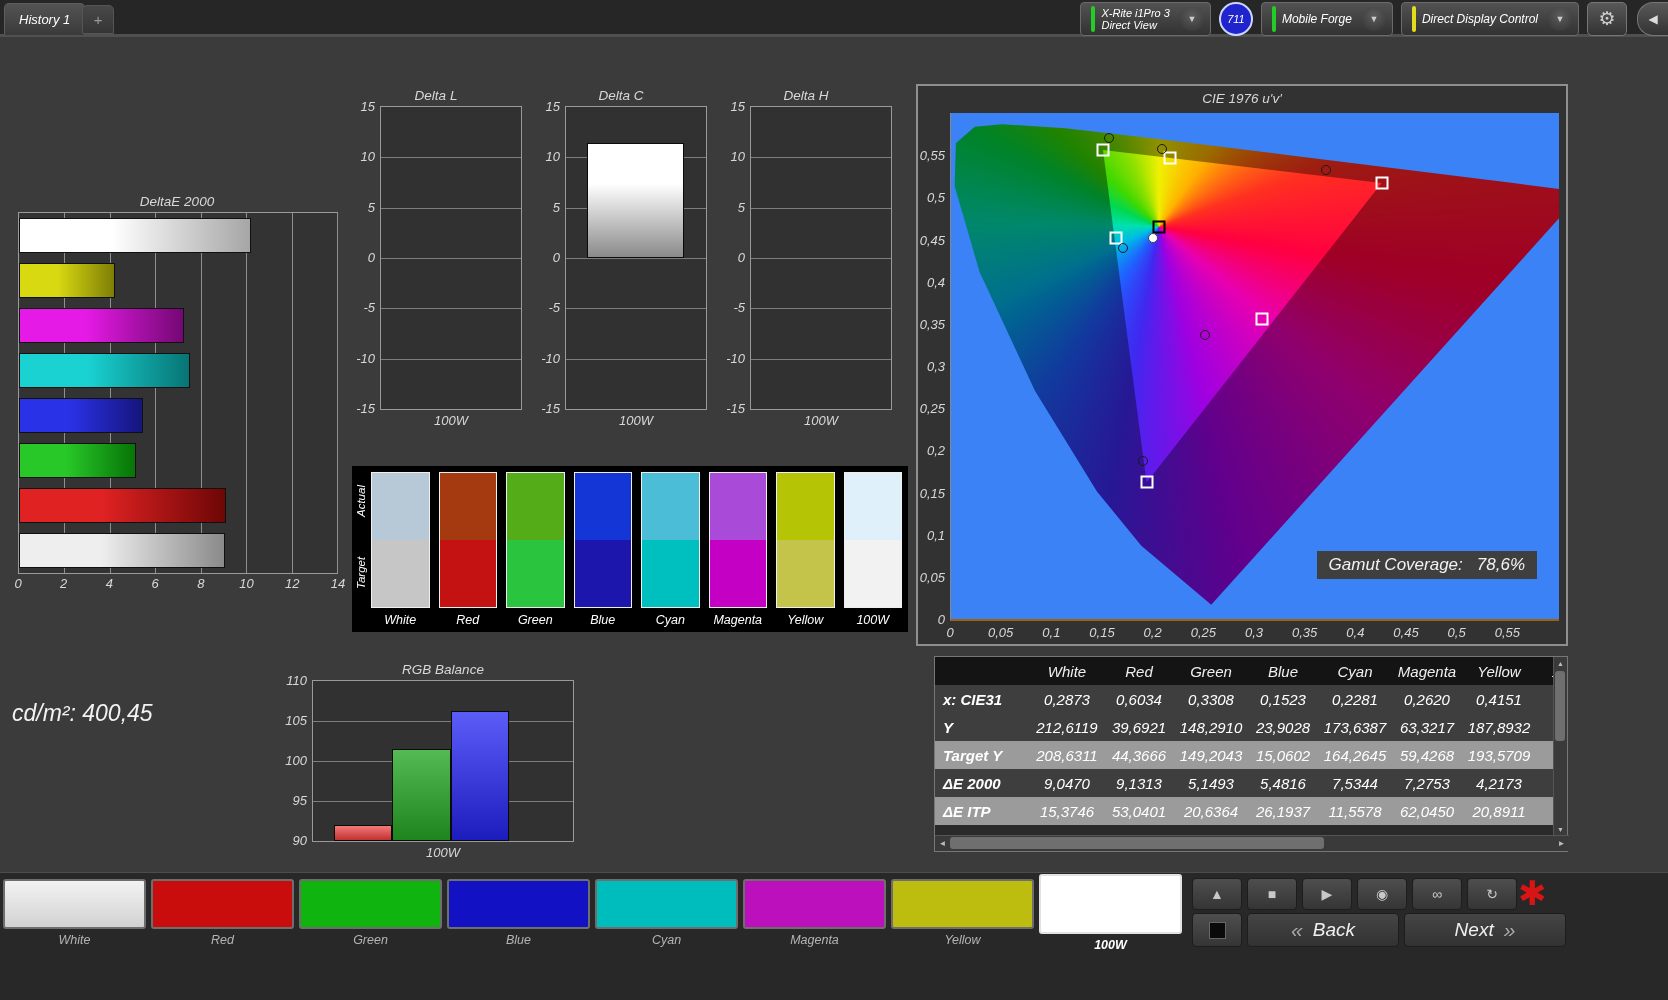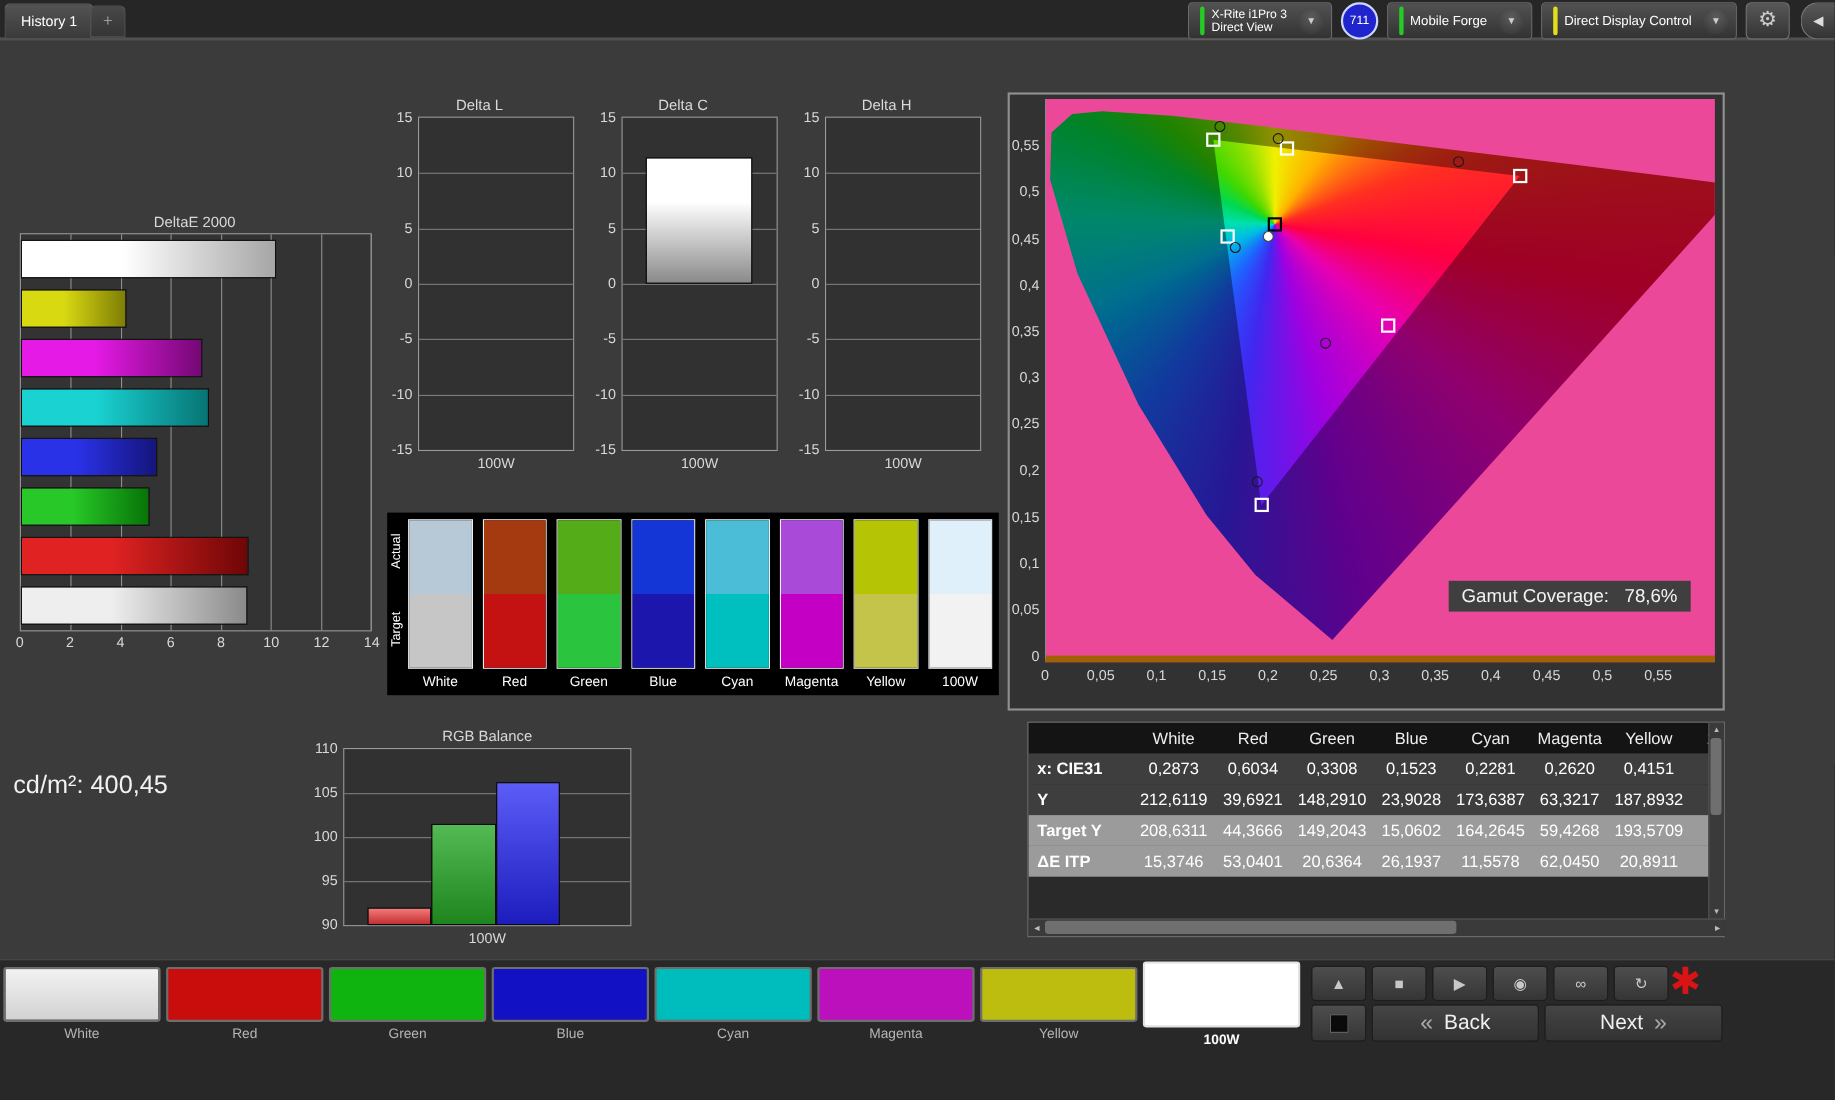--- a/index.html
+++ b/index.html
@@ -1,17 +1,17 @@
 <!DOCTYPE html>
 <html><head>
 <meta charset="utf-8">
 <style>
   html,body{margin:0;padding:0;background:#222;}
   #app{position:relative;width:1668px;height:1000px;background:#3b3b3b;overflow:hidden;
-       font-family:"Liberation Sans","DejaVu Sans",sans-serif;color:#e8e8e8;}
+       font-family:"Liberation Sans","DejaVu Sans",sans-serif;color:#e8e8e8;font-style:italic;}
   
   #topbar{position:absolute;left:0;top:0;width:1668px;height:37px;background:#262626;}
   #topbar .strip{position:absolute;left:0;bottom:0;width:100%;height:3px;background:#505050;}
   .tab{position:absolute;left:4px;top:3px;height:31px;padding:0 14px;display:flex;align-items:center;
        background:linear-gradient(#535353,#3a3a3a);border:1px solid #5e5e5e;border-bottom:none;
        border-radius:5px 5px 0 0;font-size:13px;color:#fff;}
   .addtab{position:absolute;left:82px;top:5px;width:30px;height:27px;display:flex;align-items:center;justify-content:center;
        background:linear-gradient(#484848,#353535);border:1px solid #555;border-radius:5px 5px 0 0;
        color:#9a9a9a;font-size:15px;}
   #topctrls{position:absolute;right:0;top:0;height:37px;display:flex;align-items:center;gap:8px;padding-right:0;}
@@ -61,21 +61,21 @@
   .swpair{flex:1;display:flex;flex-direction:column;border:1px solid #efefef;}
   .swA,.swT{flex:1;}
   .swlabel{height:24px;display:flex;align-items:center;justify-content:center;color:#fff;font-size:12.5px;}
   
   #cie76{position:absolute;left:916px;top:84px;width:652px;height:562px;background:#323232;
          border:2px solid #8f8f8f;box-sizing:border-box;}
   #cie76 .ctitle{margin-top:5px;}
   .cie-body{display:flex;margin-top:4px;}
   .cie-gut{position:relative;width:32px;height:506px;}
   .cie-gut .dv-lbl{font-size:13px;}
-  .cie-plot{position:relative;width:608px;height:506px;background:#ec4899;border-left:1px solid #888;border-bottom:6px solid #a16207;overflow:hidden;}
+  .cie-plot{position:relative;width:608px;height:506px;background:#3b82f6;border-left:1px solid #888;border-bottom:2px solid #a16207;overflow:hidden;}
   .cie-layer{position:absolute;inset:0;}
   .cie-xaxis{position:relative;height:22px;margin-left:32px;width:608px;}
   .cie-xaxis .xt{position:absolute;top:4px;transform:translateX(-50%);font-size:13px;color:#d8d8d8;}
   .marker-sq{position:absolute;width:13px;height:13px;box-sizing:border-box;transform:translate(-50%,-50%);}
   .marker-ci{position:absolute;width:10px;height:10px;border-radius:50%;box-sizing:border-box;transform:translate(-50%,-50%);}
   #coverage{position:absolute;right:22px;bottom:40px;background:#3f3f3f;padding:4px 12px;font-size:17px;color:#f2f2f2;}
   #coverage .val{margin-left:14px;}
   
   #current{position:absolute;left:12px;top:680px;width:280px;}
   #current h2{margin:0;font-size:27px;font-weight:400;color:#f3ecdf;}
@@ -344,20 +344,21 @@
           <div class="swpair">
             <div class="swA" style="background: rgb(223, 240, 250);"></div>
             <div class="swT" style="background: rgb(242, 242, 242);"></div>
           </div>
           <div class="swlabel">100W</div>
         </div>
       </div>
     </section>
 
   <section id="cie76">
+      <div class="ctitle">CIE 1976 u'v'</div>
       <div class="cie-body">
         <div class="cie-gut">
           <div class="dv-lbl" style="top: 8.33333%;">0,55</div>
           <div class="dv-lbl" style="top: 16.6667%;">0,5</div>
           <div class="dv-lbl" style="top: 25%;">0,45</div>
           <div class="dv-lbl" style="top: 33.3333%;">0,4</div>
           <div class="dv-lbl" style="top: 41.6667%;">0,35</div>
           <div class="dv-lbl" style="top: 50%;">0,3</div>
           <div class="dv-lbl" style="top: 58.3333%;">0,25</div>
           <div class="dv-lbl" style="top: 66.6667%;">0,2</div>
@@ -469,20 +470,31 @@
           <div class="tlabel">Target Y</div>
           <div class="tcell">208,6311</div>
           <div class="tcell">44,3666</div>
           <div class="tcell">149,2043</div>
           <div class="tcell">15,0602</div>
           <div class="tcell">164,2645</div>
           <div class="tcell">59,4268</div>
           <div class="tcell">193,5709</div>
           <div class="tcell">40</div>
         </div>
+        <div class="trow dark">
+          <div class="tlabel">ΔE 2000</div>
+          <div class="tcell">9,0470</div>
+          <div class="tcell">9,1313</div>
+          <div class="tcell">5,1493</div>
+          <div class="tcell">5,4816</div>
+          <div class="tcell">7,5344</div>
+          <div class="tcell">7,2753</div>
+          <div class="tcell">4,2173</div>
+          <div class="tcell">10</div>
+        </div>
         <div class="trow lite">
           <div class="tlabel">ΔE ITP</div>
           <div class="tcell">15,3746</div>
           <div class="tcell">53,0401</div>
           <div class="tcell">20,6364</div>
           <div class="tcell">26,1937</div>
           <div class="tcell">11,5578</div>
           <div class="tcell">62,0450</div>
           <div class="tcell">20,8911</div>
           <div class="tcell">14</div>

